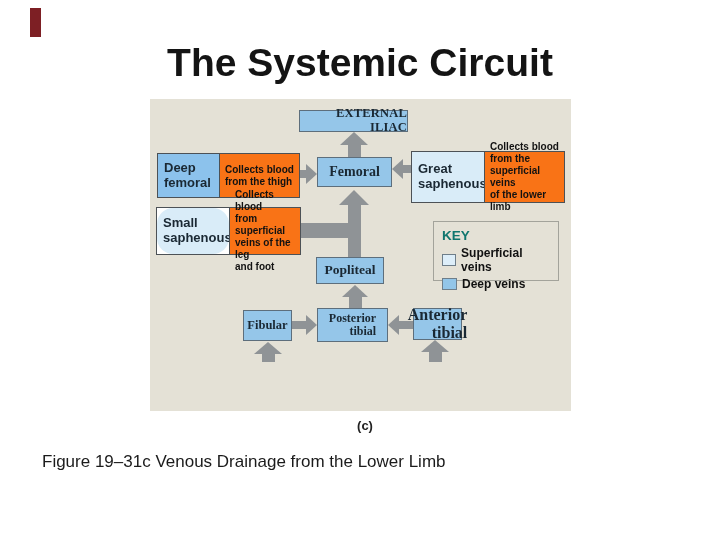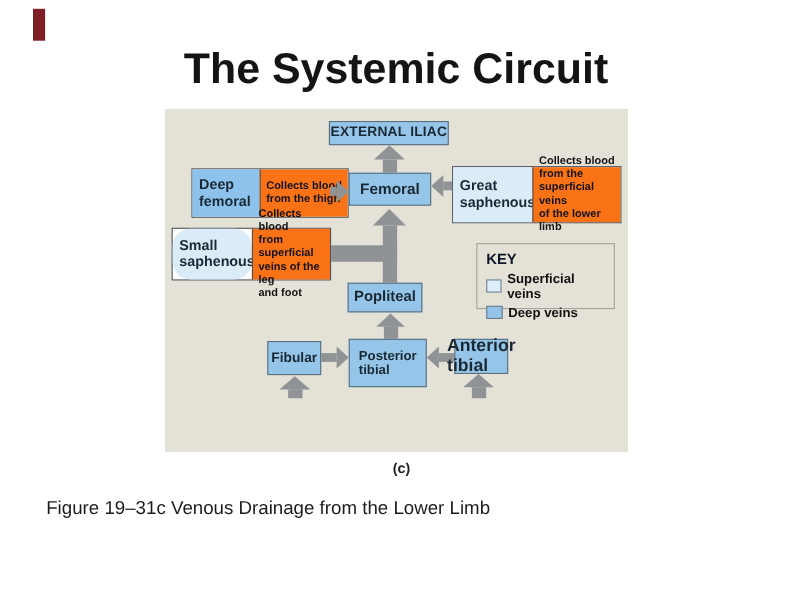--- a/index.html
+++ b/index.html
@@ -6,41 +6,41 @@
   body{width:720px;height:540px;background:#ffffff;font-family:"Liberation Sans",sans-serif;position:relative;overflow:hidden;}
   .slide{position:absolute;left:0;top:0;width:720px;height:540px;}
 
   .accent-bar{position:absolute;left:30px;top:8px;width:11px;height:29px;background:var(--accent-bar,#7d1f24);}
 
   .title{position:absolute;left:0;top:41px;width:720px;text-align:center;font-size:39px;font-weight:700;color:#141414;letter-spacing:0;}
 
   .panel{position:absolute;left:150px;top:99px;width:421px;height:312px;background:var(--panel-bg,#e4e1d6);}
 
   
-  .node{position:absolute;display:flex;align-items:center;justify-content:center;text-align:left;
+  .node{position:absolute;display:flex;align-items:center;justify-content:center;text-align:right;
         font-weight:bold;color:#1a2833;background:var(--deep-vein,#95c6e9);border:1px solid #5d6e7c;
-        font-size:13px;line-height:1.1;box-sizing:border-box;}
+        font-size:13px;line-height:1.1;box-sizing:border-box;font-family:Liberation Serif, serif;}
   .pre{white-space:pre-line;}
 
   .p-exiliac{left:149px;top:11px;width:109px;height:22px;font-size:12.5px;letter-spacing:.2px;}
   .p-femoral{left:167px;top:58px;width:75px;height:30px;font-size:14px;}
   .p-popliteal{left:166px;top:158px;width:68px;height:27px;font-size:13.5px;}
   .p-fibular{left:93px;top:211px;width:49px;height:31px;font-size:12.5px;}
-  .p-posttib{left:167px;top:209px;width:71px;height:44px;font-size:12px;}
+  .p-posttib{left:167px;top:209px;width:71px;height:34px;font-size:12px;}
   .p-anttib{left:263px;top:209px;width:49px;height:32px;font-size:16px;}
   .p-anast{left:90px;top:263px;width:225px;height:42px;background:var(--anastomoses,#c7def0);
            border:1px solid #838b92;font-size:12px;line-height:1.3;color:#13232e;}
 
   
   .group{position:absolute;display:flex;border:1px solid #4c5156;background:#ffffff;box-sizing:border-box;}
   .cell{display:flex;align-items:center;box-sizing:border-box;}
   .cell.label{padding-left:6px;font-weight:bold;font-size:13px;color:#1a2833;line-height:1.12;text-align:left;}
   .cell.note{border-left:1px solid #4c5156;background:#f97316;font-weight:bold;font-size:10px;
              line-height:1.2;padding:2px 2px 2px 5px;color:#121212;text-align:left;flex:1;}
-  .g-deepfem{left:24px;top:54px;width:143px;height:45px;}
+  .g-deepfem{left:7px;top:54px;width:143px;height:45px;}
   .g-deepfem .cell.label{width:61px;background:#8cc2ec;}
   .g-greatsaph{left:261px;top:52px;width:154px;height:52px;}
   .g-greatsaph .cell.label{width:72px;background:var(--superficial-vein,#d9ecf8);}
   .g-smallsaph{left:6px;top:108px;width:145px;height:48px;}
   .g-smallsaph .cell.label{width:72px;background:var(--superficial-vein,#d9ecf8);border-radius:16px;}
 
   
   .arrow{position:absolute;display:flex;}
   .arrow.h{align-items:center;}
   .arrow.v{flex-direction:column;align-items:center;}
@@ -64,21 +64,21 @@
   .a-fib{left:142px;top:216px;width:25px;height:20px;}
   .a-anttib{left:238px;top:216px;width:25px;height:20px;}
   .a-an-fib{left:104px;top:243px;width:28px;height:20px;}
   .a-an-fib .tri.u,.a-an-ant .tri.u{border-left-width:14px;border-right-width:14px;}
   .a-an-fib .sh,.a-an-ant .sh{width:14px;}
   .a-an-ant{left:271px;top:241px;width:28px;height:22px;}
 
   
   .keybox{position:absolute;left:283px;top:122px;width:126px;height:60px;border:1px solid #a3a39b;
           padding:6px 8px;box-sizing:border-box;}
-  .key-title{font-weight:bold;font-size:13.5px;color:#0f172a;}
+  .key-title{font-weight:bold;font-size:13.5px;color:#0f766e;}
   .key-row{display:flex;align-items:center;gap:5px;margin-top:3px;}
   .swatch{width:15px;height:12px;border:1px solid #6e7e8a;box-sizing:border-box;}
   .swatch.sup{background:#ddeef9;}
   .swatch.deep{background:#92c5e8;}
   .key-label{font-weight:bold;font-size:12px;color:#111;}
 
   .figure-label{position:absolute;left:340px;top:418px;width:50px;text-align:center;
                 font-weight:bold;font-size:13px;color:#222;}
   .caption{position:absolute;left:42px;top:452px;font-size:17px;color:#1b1b1b;}
 </style>

